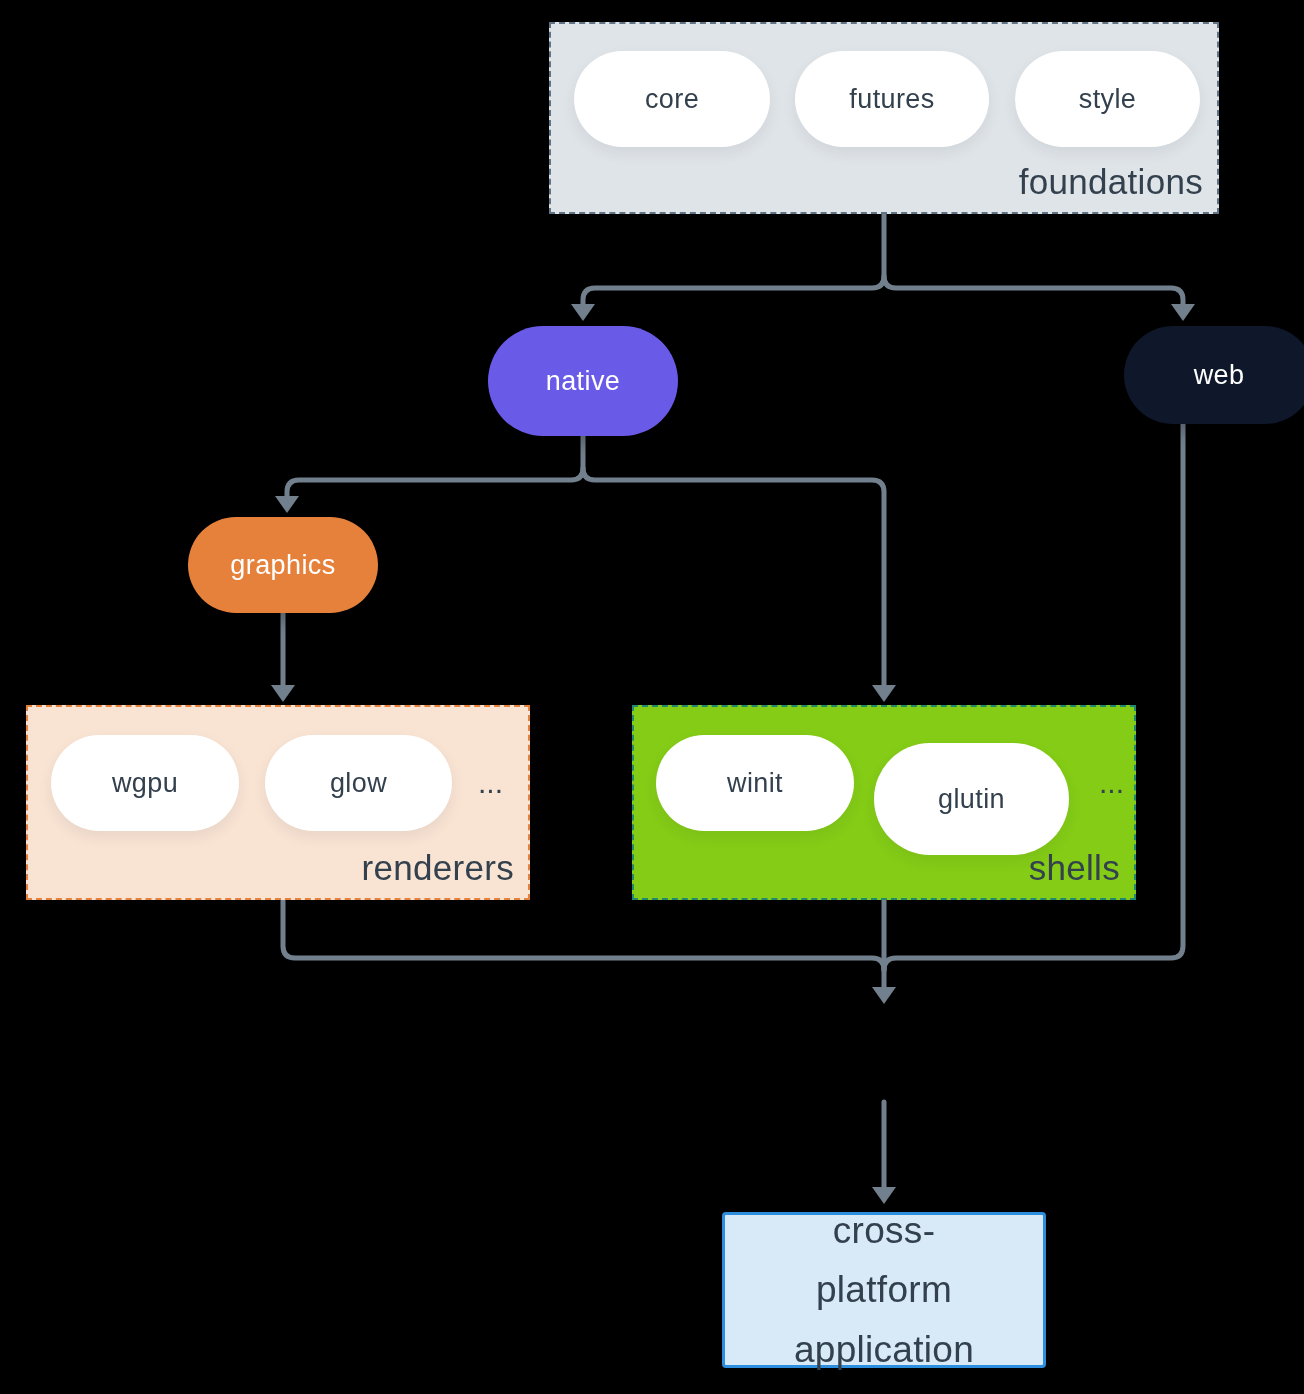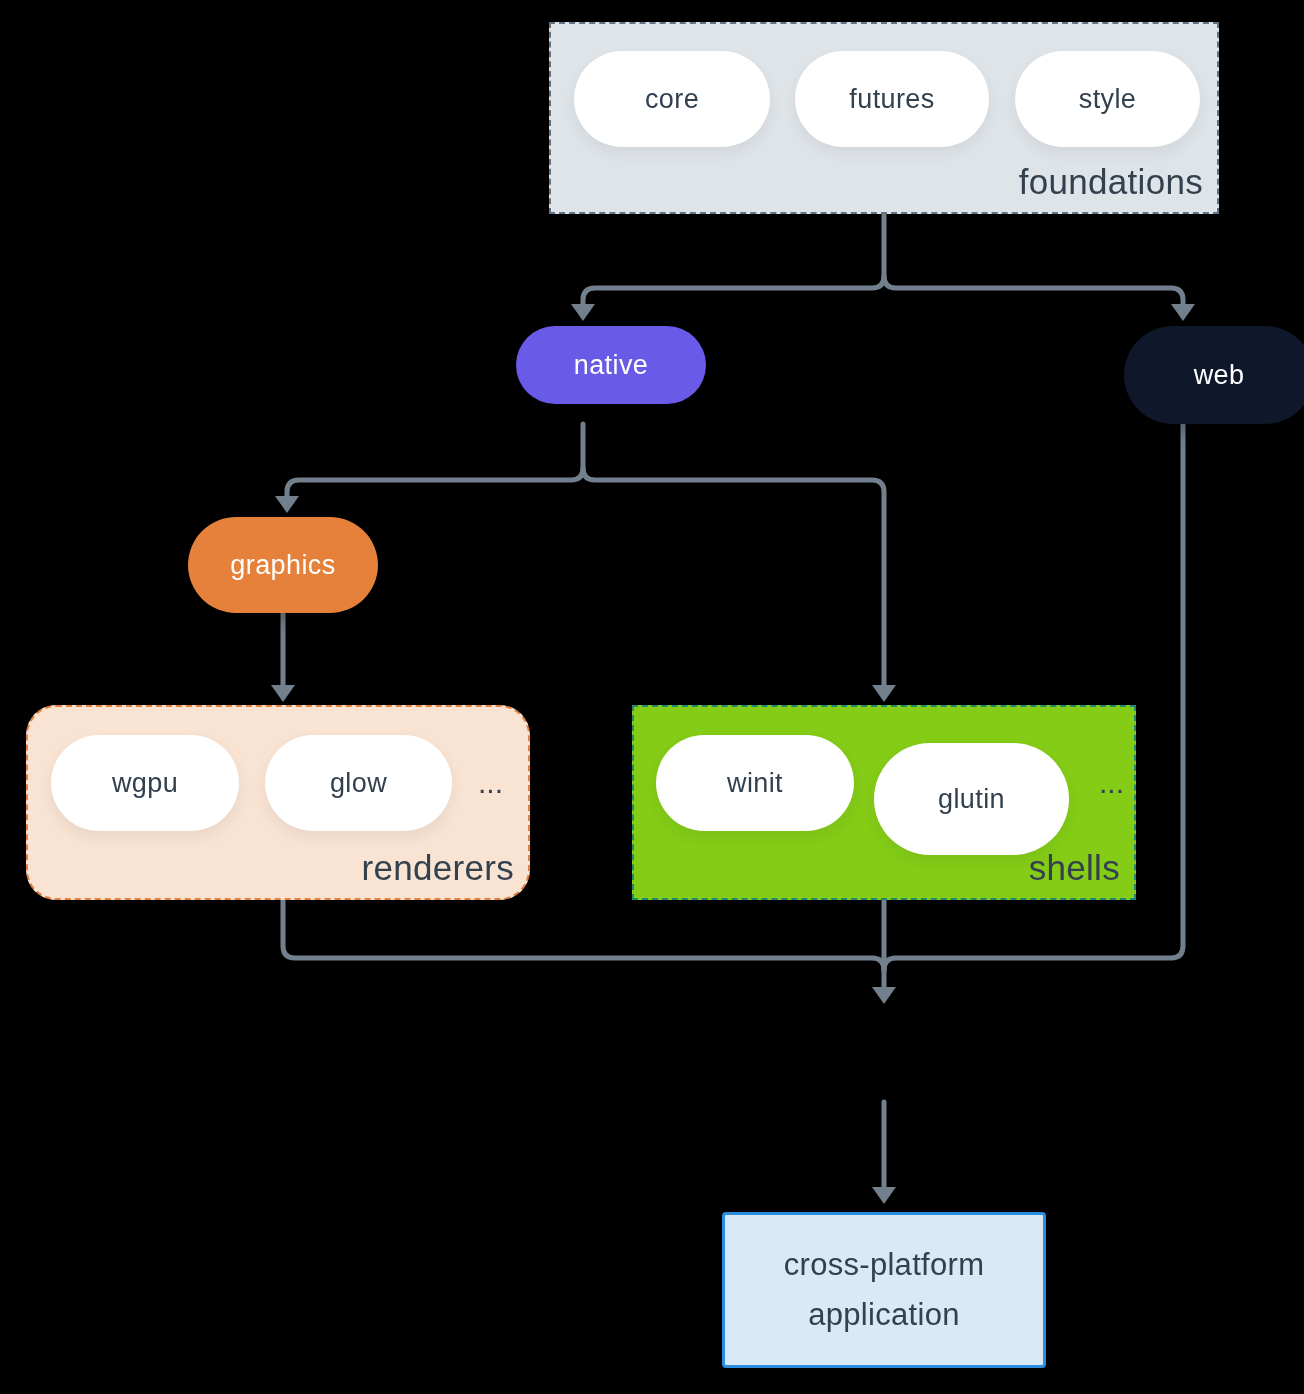--- a/index.html
+++ b/index.html
@@ -14,21 +14,21 @@
   .connectors{position:absolute;left:0;top:0;width:1304px;height:1394px;}
   .connectors path{stroke:#72808e;stroke-width:5;fill:none;stroke-linecap:round;stroke-linejoin:round;}
   .connectors polygon{fill:#72808e;}
 
   .groupbox{
     position:absolute;
     box-sizing:border-box;
     border:2px dashed #617485;
   }
   .groupbox.foundations{left:549px;top:22px;width:670px;height:192px;background:#dfe4e8;border-color:#617485;}
-  .groupbox.renderers{left:26px;top:705px;width:504px;height:195px;background:#f9e3d3;border-color:#e6813c;border-radius:30px;}
+  .groupbox.renderers{left:26px;top:705px;width:504px;height:195px;background:#f9e3d3;border-color:#e6813c;}
   .groupbox.shells{left:632px;top:705px;width:504px;height:195px;background:#84cc16;border-color:#1f8a70;}
 
   .group-label{
     position:absolute;right:14px;bottom:10px;
     font-size:35px;color:#33404d;letter-spacing:.3px;
   }
 
   .pill{
     position:absolute;
     display:flex;align-items:center;justify-content:center;
@@ -52,31 +52,31 @@
 
   .more{
     position:absolute;top:28px;height:96px;
     display:flex;align-items:center;
     font-size:30px;color:#33404d;
   }
   .renderers .more{left:450px;}
   .shells    .more{left:465px;}
 
   
-  .node-native  {left:516px;top:326px;width:190px;height:78px;background:#6a5ae8;}
+  .node-native  {left:488px;top:326px;width:190px;height:110px;background:#6a5ae8;}
   .node-web     {left:1124px;top:326px;width:190px;height:98px;background:#0f172a;}
   .node-graphics{left:188px;top:517px;width:190px;height:96px;background:#e6813c;align-items:center;}
   .node-iced    {left:787px;top:1010px;width:194px;height:92px;background:#2e8ede;}
 
   .appbox{
     position:absolute;left:722px;top:1212px;width:324px;height:156px;
     box-sizing:border-box;
     background:#d8e9f8;border:3px solid #2e8ede;border-radius:4px;
     display:flex;align-items:center;justify-content:center;text-align:center;
-    font-size:31px;line-height:1.6;color:#33404d;letter-spacing:.3px;
+    font-size:37px;line-height:1.6;color:#33404d;letter-spacing:.3px;
     padding:0 40px;
   }
 </style>
 </head>
 <body>
 
 <div class="canvas">
 
   <svg class="connectors" viewBox="0 0 1304 1394" aria-hidden="true">
 

